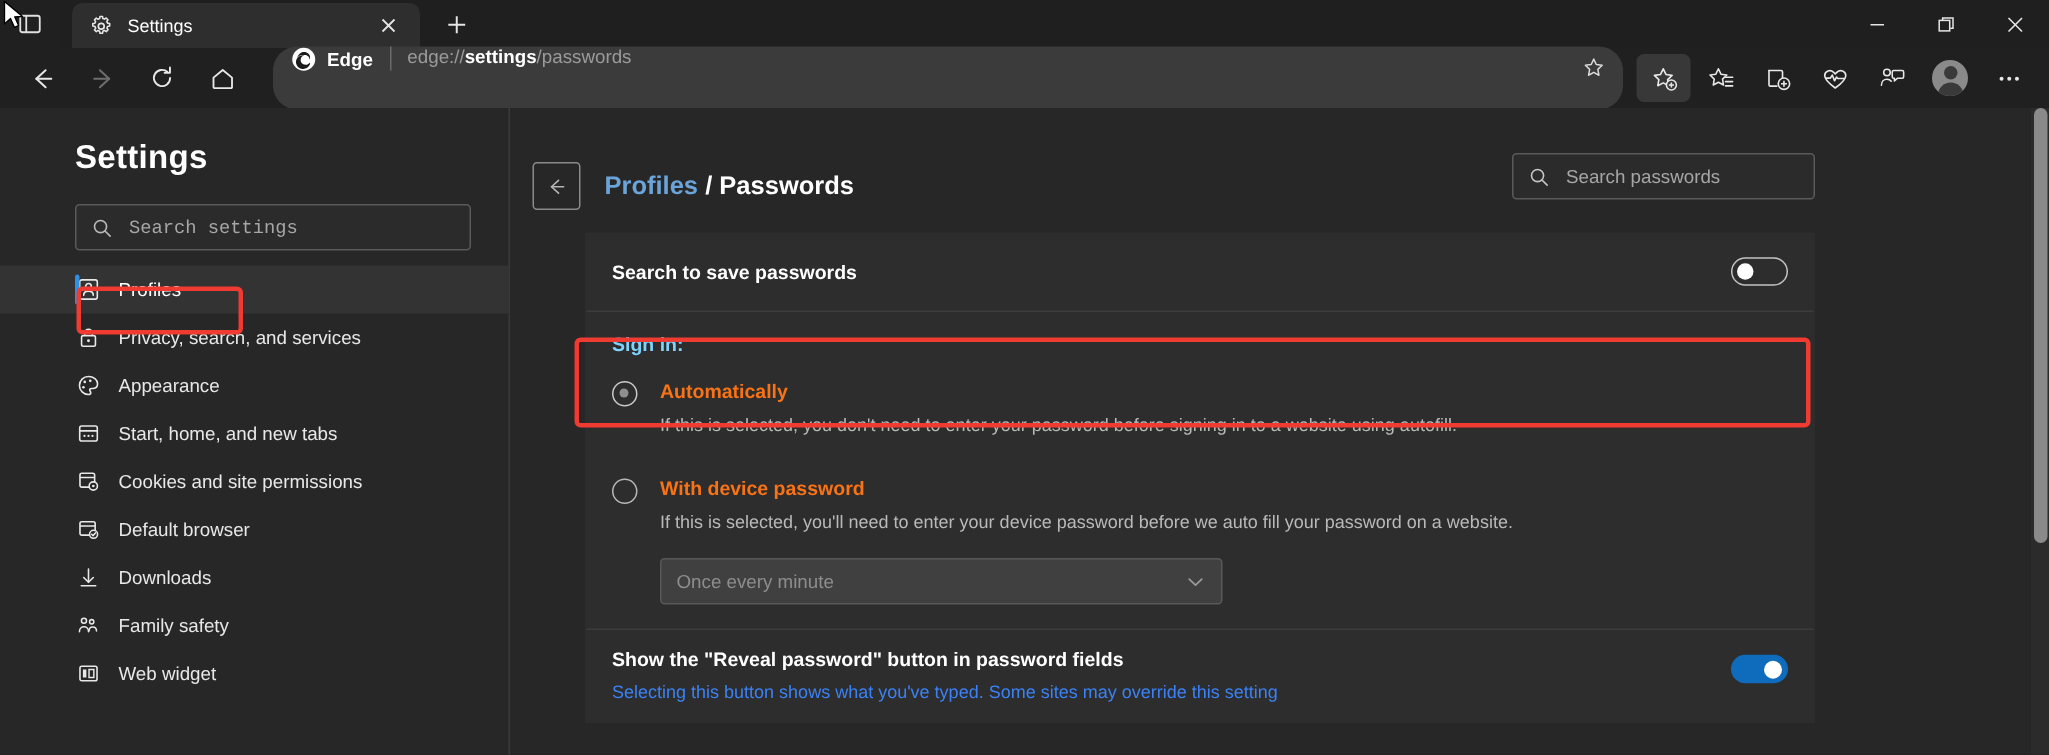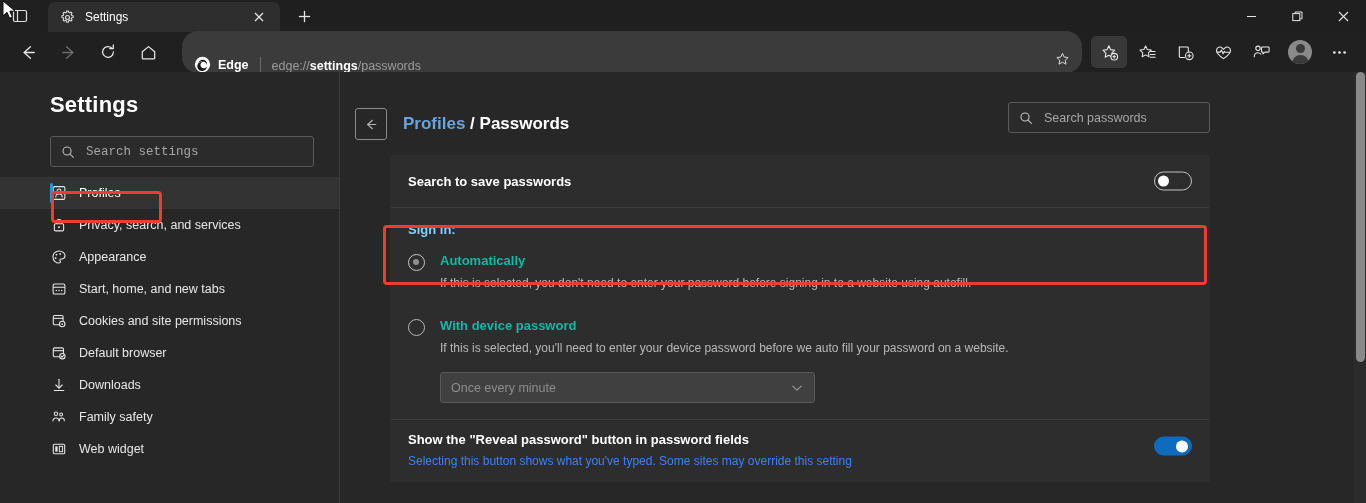--- a/index.html
+++ b/index.html
@@ -66,21 +66,21 @@
   }
   .navbtn {
     width: 34px; height: 34px; border-radius: 5px;
     display: flex; align-items: center; justify-content: center;
     flex: 0 0 34px; margin: 0 3px;
   }
   .omnibox {
     flex: 1; height: 42px; margin: 0 8px 0 14px;
     background: #3b3b3b;
     border-radius: 16px;
-    display: flex; align-items: flex-end;
+    display: flex; align-items: flex-start;
     padding: 0 6px 0 12px;
     min-width: 0;
   }
   .edge-chip { display: flex; align-items: center; flex: 0 0 auto; }
   .edge-label { font-size: 12.5px; font-weight: bold; color: #ffffff; margin-left: 7px; }
   .chip-sep { width: 1px; height: 16px; background: #6a6a6a; margin: 0 11px; }
   .url { font-size: 12.5px; color: #9b9b9b; white-space: nowrap; overflow: hidden; flex: 1; }
   .url b { color: #ffffff; font-weight: bold; }
   .omni-icon { width: 28px; height: 28px; display:flex; align-items:center; justify-content:center; border-radius:50%; flex:0 0 28px;}
   .toolbar-right { display: flex; align-items: center; flex: 0 0 auto; }
@@ -201,21 +201,21 @@
   .radio {
     width: 17px; height: 17px; flex: 0 0 17px; border-radius: 50%;
     border: 1.6px solid #b8b8b8; margin-top: 1px; position: relative;
   }
   .radio.checked { border-color: #c9c9c9; }
   .radio.checked::after {
     content: ""; position: absolute; left: 3.5px; top: 3.5px;
     width: 6px; height: 6px; border-radius: 50%; background: #8f8f8f;
   }
   .radio-body { margin-left: 15px; }
-  .radio-title { font-size: 13px; font-weight: bold; color: #14b8a6; }
+  .radio-title { font-size: 13px; font-weight: bold; color: #f97316; }
   .radio-desc { font-size: 12px; color: #b9b9b9; margin-top: 7px; line-height: 1.35; }
 
   .select {
     margin: 16px 0 0 32px; width: 375px; height: 31px;
     background: #404040; border: 1px solid #585858; border-radius: 3px;
     display: flex; align-items: center; padding: 0 10px;
   }
   .select .val { font-size: 12.5px; color: #8d8d8d; flex: 1; }
 
   .row-stack { padding: 12px 18px 14px 18px; position: relative; }

